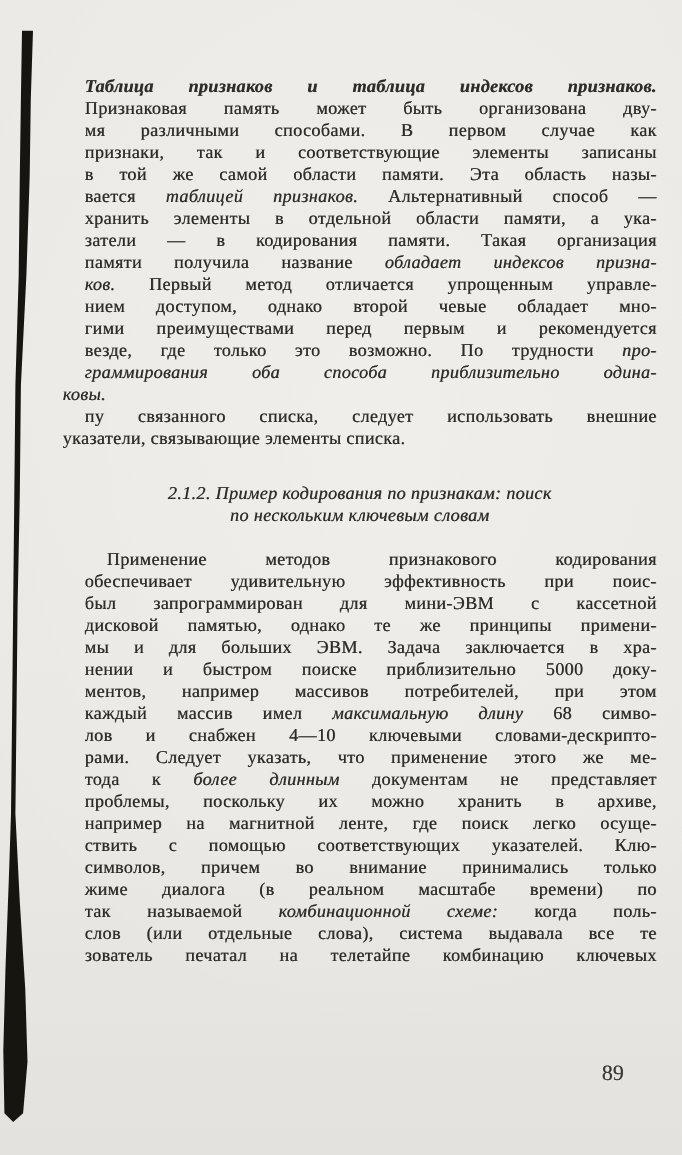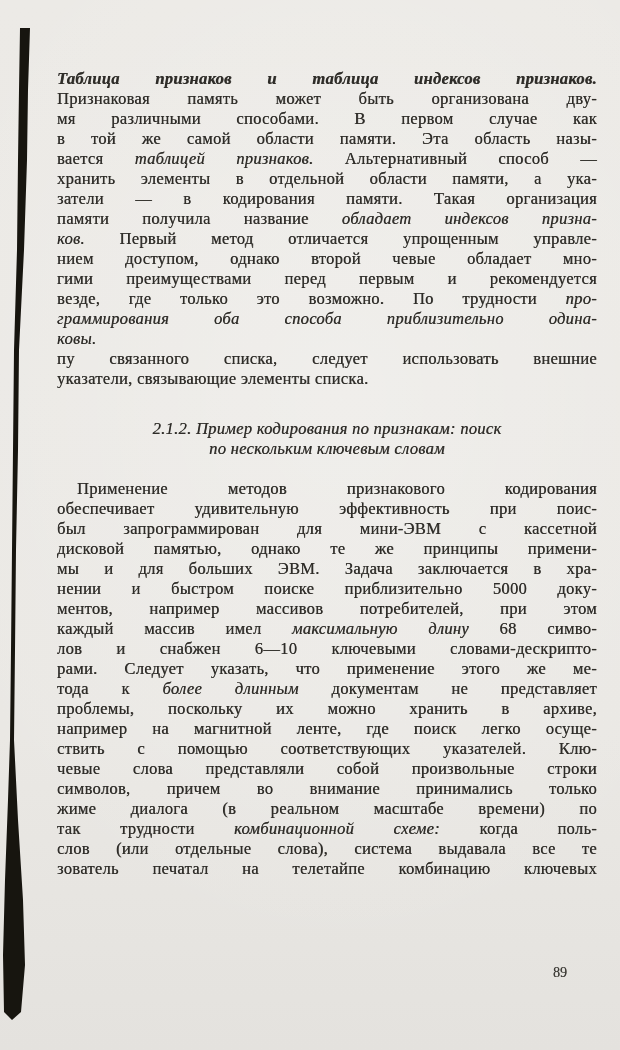--- a/index.html
+++ b/index.html
@@ -16,47 +16,48 @@
   .text-col{
     position:absolute;left:57px;top:69px;width:540px;
     font-family:"Liberation Serif","DejaVu Serif",serif;
     font-size:16.5px;line-height:20px;
     color:#2e2c28;
     letter-spacing:0.3px;
     text-shadow:0.35px 0 0 rgba(46,44,40,0.75);
   }
   .para{margin:0;}
   .line{height:20px;overflow:visible;}
-  .just{text-align:justify;text-align-last:justify;}
+  .just{text-align:justify;text-align-last:justify;margin-left:20px;}
   .indent{text-indent:20px;}
   .it{font-style:italic;}
   .bd{font-weight:bold;}
   .heading{margin:30px 0 20px 0;text-align:center;font-style:italic;}
   .heading .line{text-align:center;text-align-last:center;}
   .pagenum{
     position:absolute;top:965px;right:53px;
     font-family:"Liberation Serif","DejaVu Serif",serif;
-    font-size:14px;color:#3c3a35;
+    font-size:20px;color:#3c3a35;
     text-shadow:0.3px 0 0 rgba(60,58,53,0.7);
   }
 </style>
 </head>
 <body>
 
 <div class="page">
 
   <svg class="gutter-svg" width="40" height="1050" viewBox="0 0 40 1050" aria-hidden="true">
     <polygon id="gutter-poly" points="20,28 30,28 28,90 27,160 24,250 19,350 18,450 16,550 15,650 14,740 18,820 23,900 25,965 21,1012 12,1020 4,1012 3,955 5,880 8,800 10,740 11,650 12,550 13,450 14,350 17,250 18,160 19,90" fill="#17150f"></polygon>
   </svg>
 
   <div class="text-col" style="color: rgb(46, 44, 40);">
       <div class="para">
         <div class="line just"><span class="it bd">Таблица признаков и таблица индексов признаков.</span></div>
         <div class="line just"><span>Признаковая память может быть организована дву-</span></div>
         <div class="line just"><span>мя различными способами. В первом случае как</span></div>
+        <div class="line just"><span>признаки, так и соответствующие элементы записаны</span></div>
         <div class="line just"><span>в той же самой области памяти. Эта область назы-</span></div>
         <div class="line just"><span>вается </span><span class="it">таблицей признаков.</span><span> Альтернативный способ —</span></div>
         <div class="line just"><span>хранить элементы в отдельной области памяти, а ука-</span></div>
         <div class="line just"><span>затели — в кодирования памяти. Такая организация</span></div>
         <div class="line just"><span>памяти получила название </span><span class="it">обладает индексов призна-</span></div>
         <div class="line just"><span class="it">ков.</span><span> Первый метод отличается упрощенным управле-</span></div>
         <div class="line just"><span>нием доступом, однако второй чевые обладает мно-</span></div>
         <div class="line just"><span>гими преимуществами перед первым и рекомендуется</span></div>
         <div class="line just"><span>везде, где только это возможно. По трудности </span><span class="it">про-</span></div>
         <div class="line just"><span class="it">граммирования оба способа приблизительно одина-</span></div>
@@ -72,30 +73,29 @@
       </div>
       <div class="para">
         <div class="line just indent"><span>Применение методов признакового кодирования</span></div>
         <div class="line just"><span>обеспечивает удивительную эффективность при поис-</span></div>
         <div class="line just"><span>был запрограммирован для мини-ЭВМ с кассетной</span></div>
         <div class="line just"><span>дисковой памятью, однако те же принципы примени-</span></div>
         <div class="line just"><span>мы и для больших ЭВМ. Задача заключается в хра-</span></div>
         <div class="line just"><span>нении и быстром поиске приблизительно 5000 доку-</span></div>
         <div class="line just"><span>ментов, например массивов потребителей, при этом</span></div>
         <div class="line just"><span>каждый массив имел </span><span class="it">максимальную длину</span><span> 68 симво-</span></div>
-        <div class="line just"><span>лов и снабжен 6—10 ключевыми словами-дескрипто-</span></div>
+        <div class="line just"><span>лов и снабжен 4—10 ключевыми словами-дескрипто-</span></div>
         <div class="line just"><span>рами. Следует указать, что применение этого же ме-</span></div>
         <div class="line just"><span>тода к </span><span class="it">более длинным</span><span> документам не представляет</span></div>
         <div class="line just"><span>проблемы, поскольку их можно хранить в архиве,</span></div>
         <div class="line just"><span>например на магнитной ленте, где поиск легко осуще-</span></div>
         <div class="line just"><span>ствить с помощью соответствующих указателей. Клю-</span></div>
-        <div class="line just"><span>чевые слова представляли собой произвольные строки</span></div>
         <div class="line just"><span>символов, причем во внимание принимались только</span></div>
         <div class="line just"><span>жиме диалога (в реальном масштабе времени) по</span></div>
-        <div class="line just"><span>так трудности </span><span class="it">комбинационной схеме:</span><span> когда поль-</span></div>
+        <div class="line just"><span>так называемой </span><span class="it">комбинационной схеме:</span><span> когда поль-</span></div>
         <div class="line just"><span>слов (или отдельные слова), система выдавала все те</span></div>
         <div class="line just"><span>зователь печатал на телетайпе комбинацию ключевых</span></div>
       </div>
     </div>
 
   <div class="pagenum">89</div>
 
 </div>
 
 </body></html>

